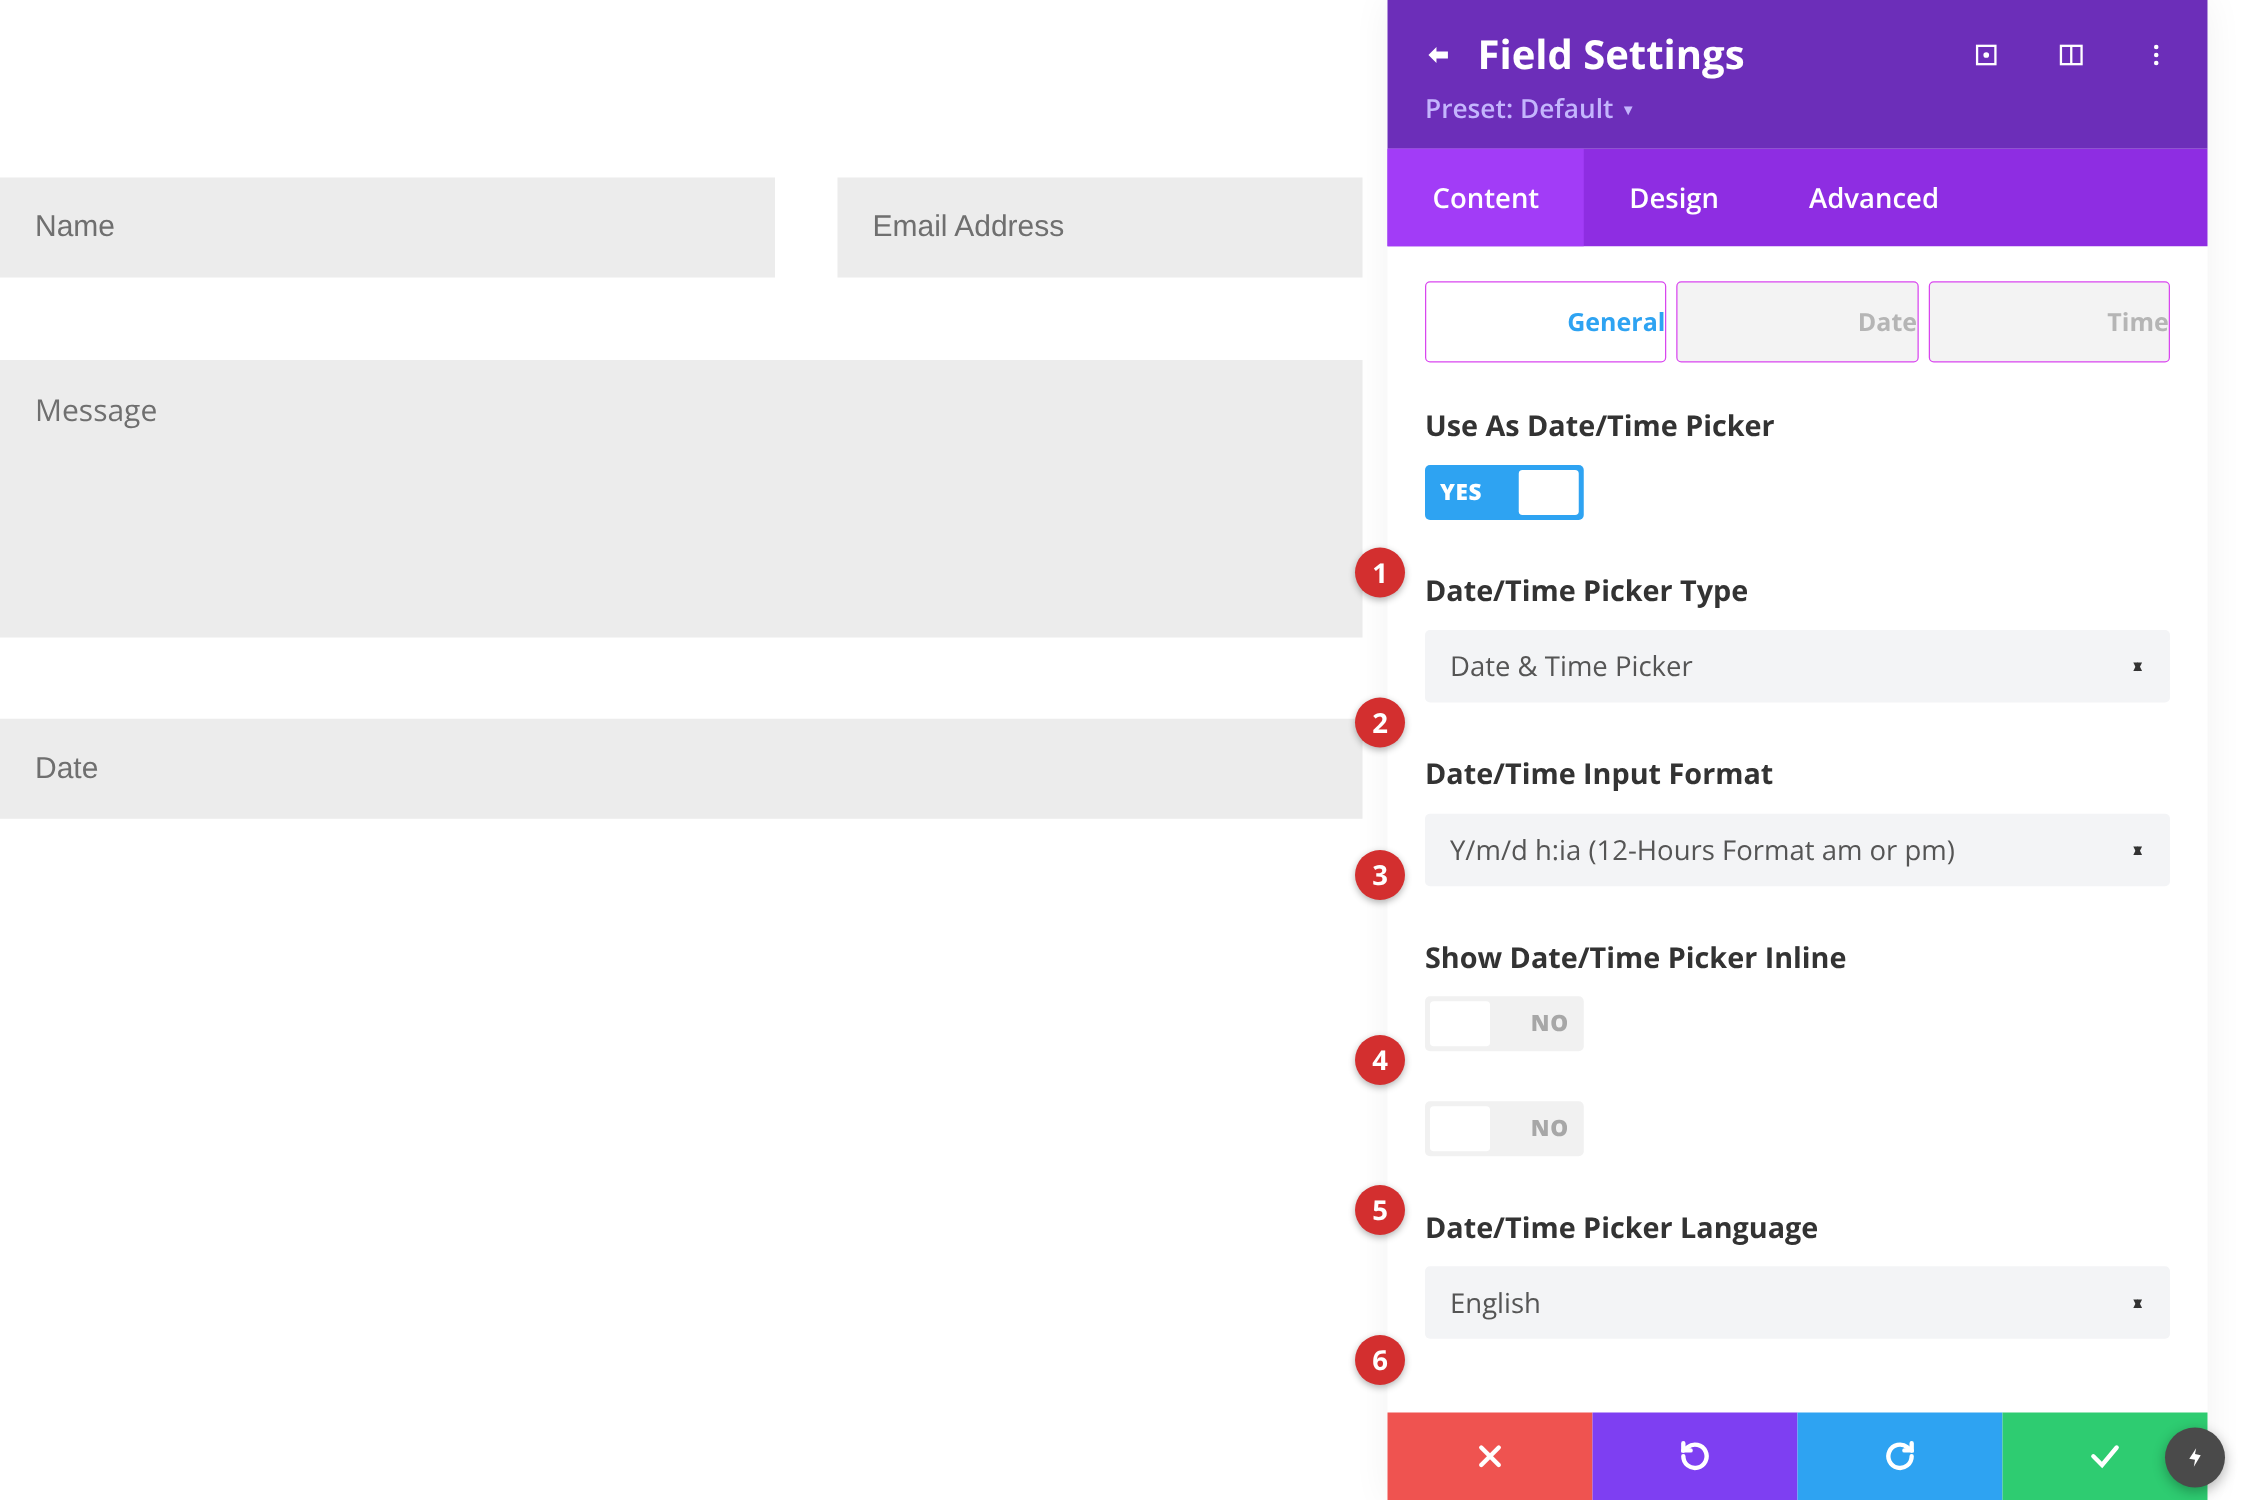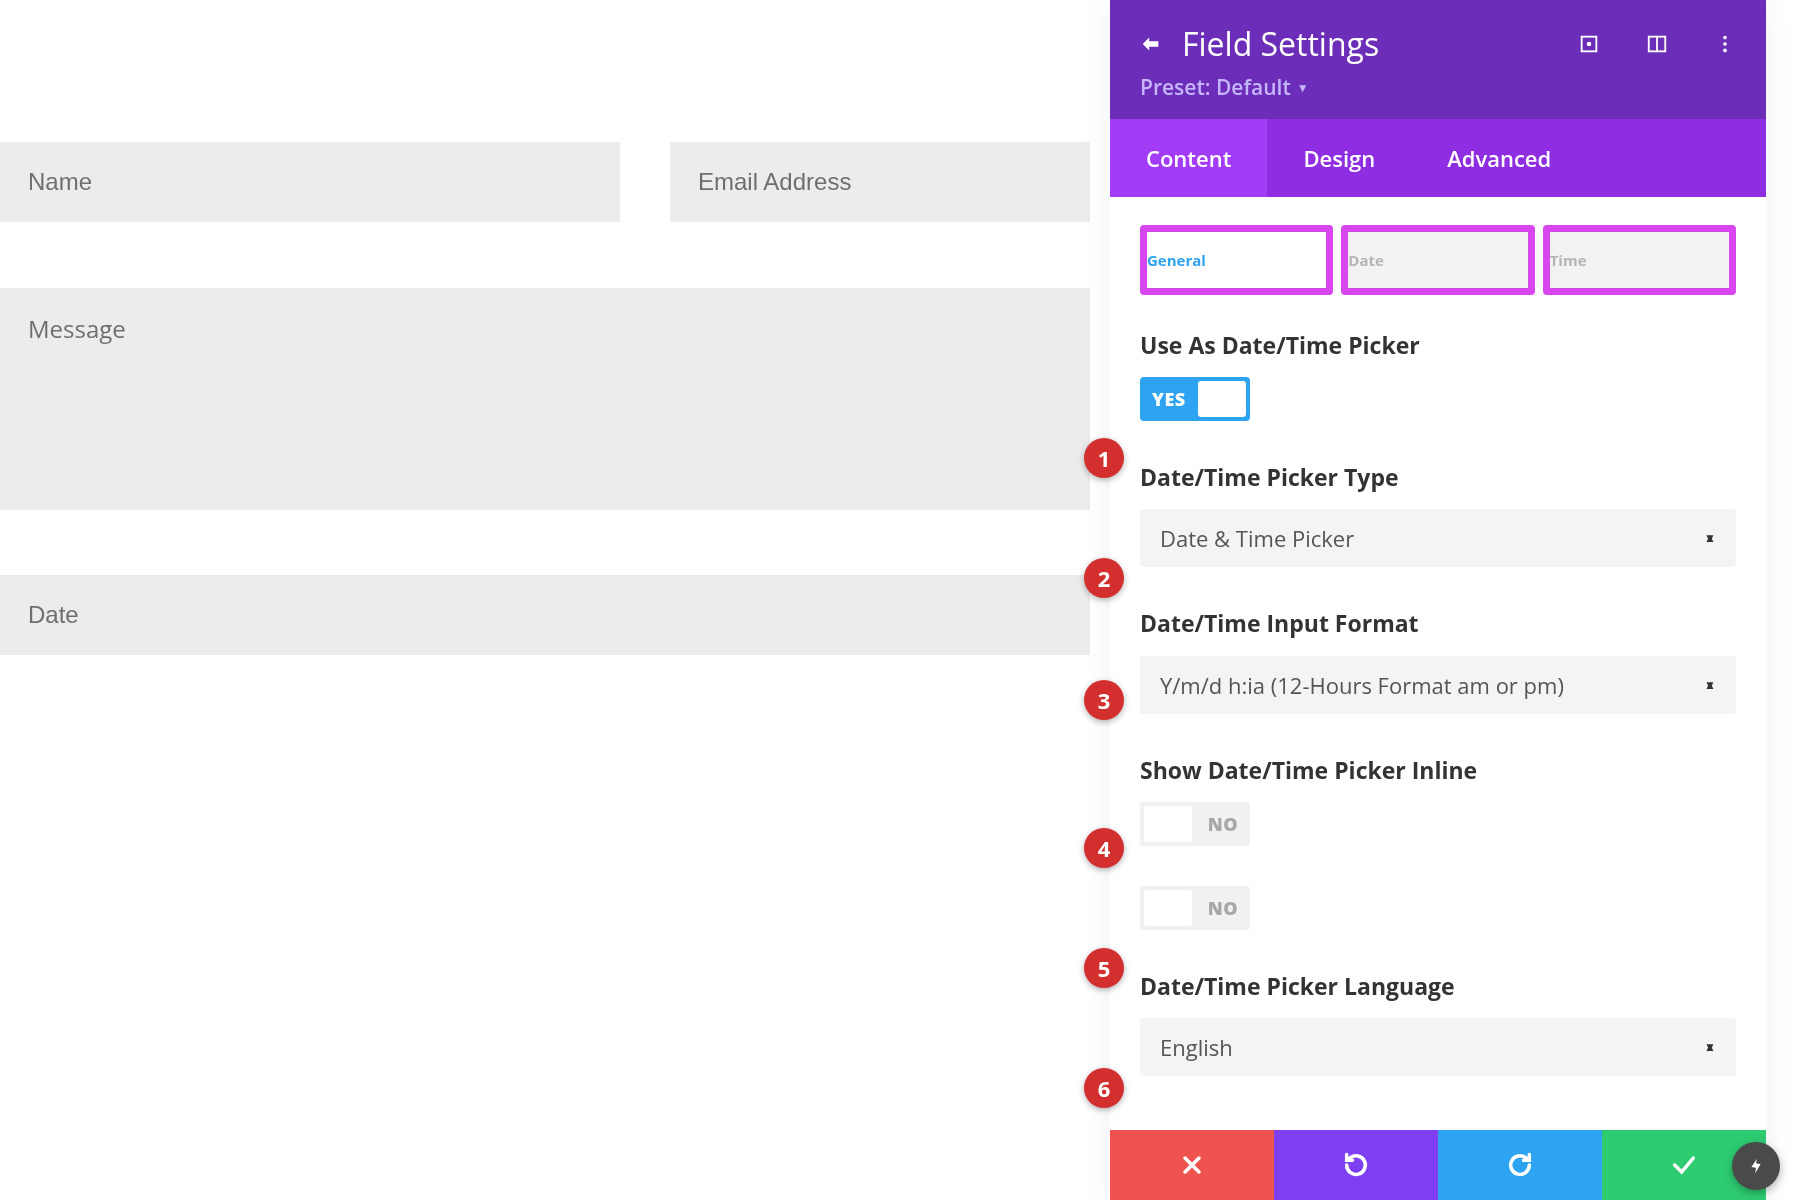--- a/index.html
+++ b/index.html
@@ -41,53 +41,53 @@
     top: 0;
     width: 656px;
     height: 1200px;
     background: #fff;
     display: flex;
     flex-direction: column;
     box-shadow: 0 0 30px rgba(0,0,0,.06);
   }
   .panel-header { background: #6c2eb9; color: #fff; padding: 22px 30px 18px 30px; }
   .panel-header-row1 { display: flex; align-items: center; gap: 20px; }
-  .hdr-title { font-size: 32px; font-weight: 400; flex: 1; }
+  .hdr-title { font-size: 32px; font-weight: 700; flex: 1; }
   .hdr-icon { width: 22px; height: 22px; display: flex; align-items: center; justify-content: center; cursor: pointer; }
   .hdr-icon svg { width: 100%; height: 100%; }
   .panel-preset { margin-top: 8px; font-size: 21px; color: #c4b5fd; font-weight: 600; cursor: pointer; display: inline-flex; align-items: center; gap: 6px; }
   .panel-preset .caret { font-size: 12px; }
 
   .panel-tabs { display: flex; background: #8e2de2; }
   .panel-tab { flex: 0 0 auto; padding: 24px 36px; color: #fff; font-size: 22px; font-weight: 600; cursor: pointer; }
   .panel-tab.active { background: #a23cf7; }
 
   .panel-scroll { flex: 1; overflow-y: auto; position: relative; padding: 0 30px 0 30px; }
   .panel-scroll::-webkit-scrollbar { width: 8px; }
   .panel-scroll::-webkit-scrollbar-thumb { background: #5a5a5a; border-radius: 4px; }
   .panel-scroll::-webkit-scrollbar-track { background: transparent; }
 
   .subtabs { display: flex; gap: 8px; margin: 28px 0 34px 0; }
   .subtab {
-    flex: 1; text-align: left; padding: 18px 0; font-size: 15px; font-weight: 700;
-    border: 7px solid #d946ef; background: #f3f3f3; color: #b5b5b5; cursor: pointer; border-radius: 4px;
+    flex: 1; text-align: right; padding: 18px 0; font-size: 20px; font-weight: 700;
+    border: 1px solid #d946ef; background: #f3f3f3; color: #b5b5b5; cursor: pointer; border-radius: 4px;
   }
   .subtab.active { background: #fff; color: #2ea3f2; }
 
   .opt { margin-bottom: 40px; }
   .opt-label { font-size: 23px; font-weight: 700; color: #333; margin-bottom: 16px; line-height: 1.4; max-width: 280px;}
   .opt-label.wide { max-width: none; }
   .select {
     display: flex; align-items: center; justify-content: space-between;
     background: #f3f4f6; border-radius: 4px; padding: 14px 20px; font-size: 22px; color: #555; cursor: pointer;
   }
   .select-caret { display:flex; flex-direction:column; line-height:0; font-size:12px; color:#333; }
 
   .toggle {
-    display: inline-flex; align-items: center; width: 110px; height: 44px; border-radius: 4px;
+    display: inline-flex; align-items: center; width: 127px; height: 44px; border-radius: 4px;
     position: relative; cursor: pointer; overflow: hidden;
   }
   .toggle.on { background: #2ea3f2; justify-content: flex-start; }
   .toggle.off { background: #f1f1f1; justify-content: flex-end; }
   .toggle-label { font-size: 18px; font-weight: 800; letter-spacing: .5px; padding: 0 12px; }
   .toggle.on .toggle-label { color: #fff; }
   .toggle.off .toggle-label { color: #a7a7a7; }
   .toggle-knob { width: 48px; height: 36px; background: #fff; border-radius: 3px; position: absolute; top: 4px; }
   .toggle.on .toggle-knob { right: 4px; }
   .toggle.off .toggle-knob { left: 4px; }

